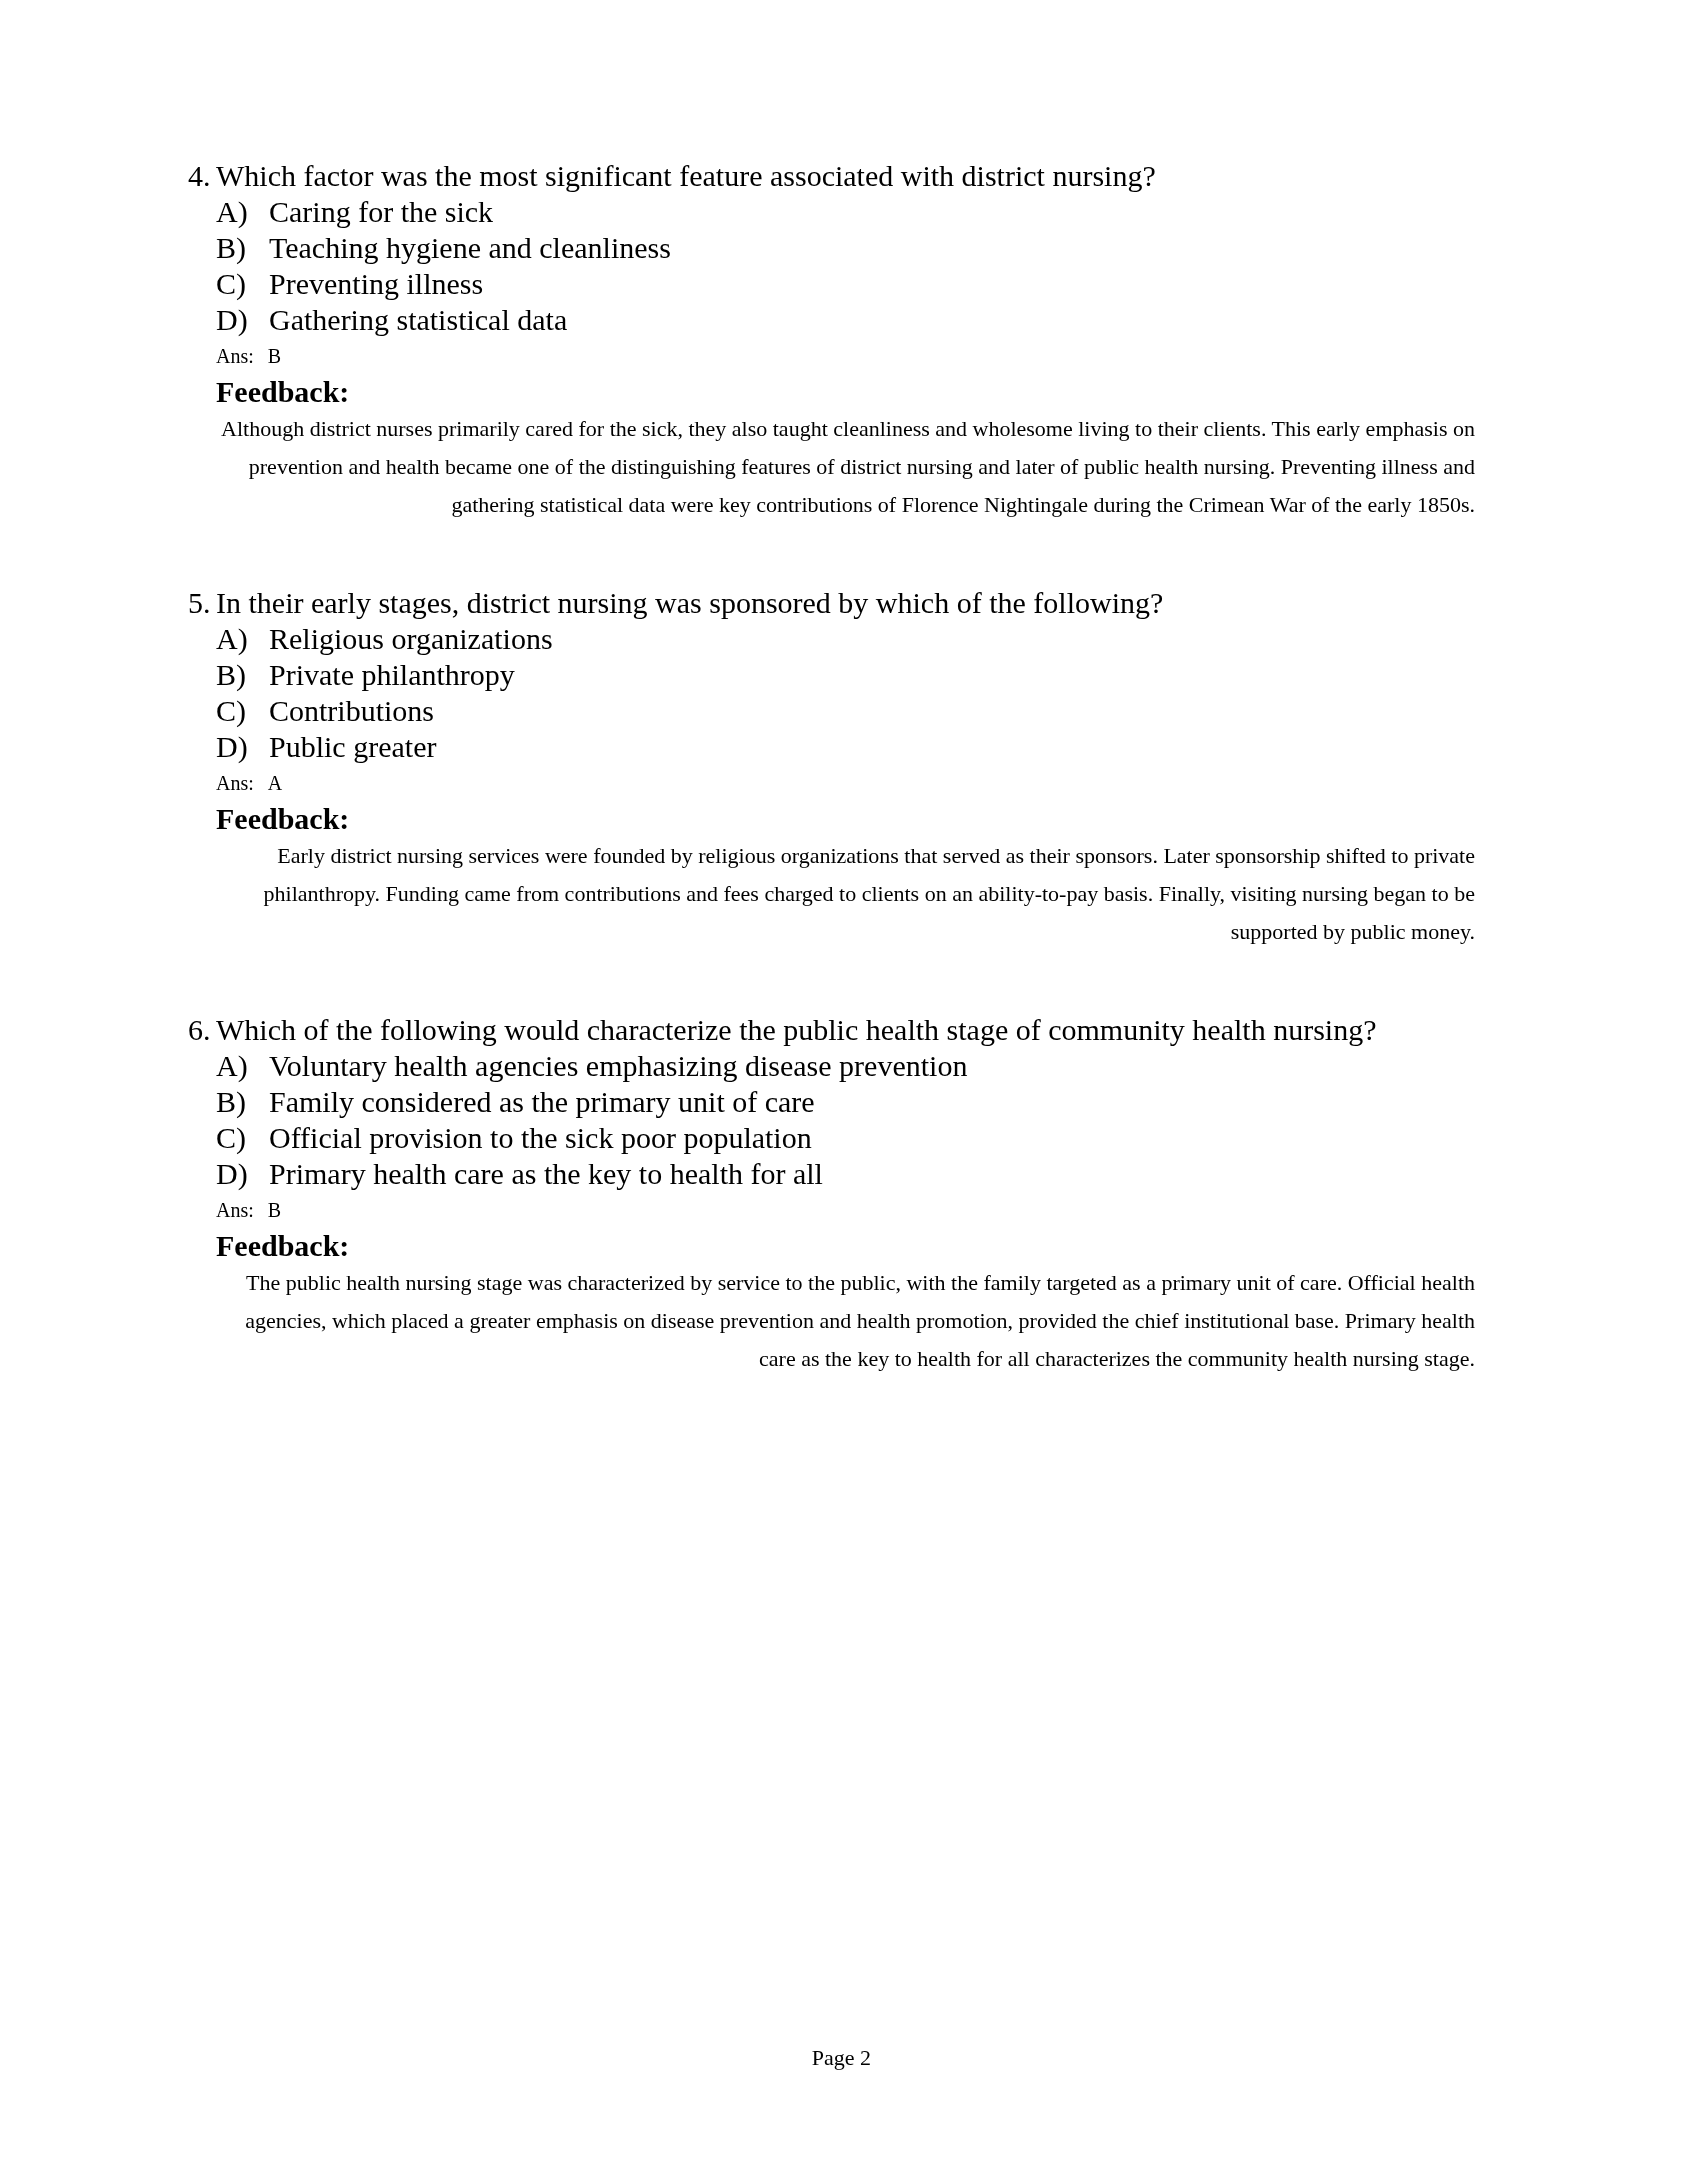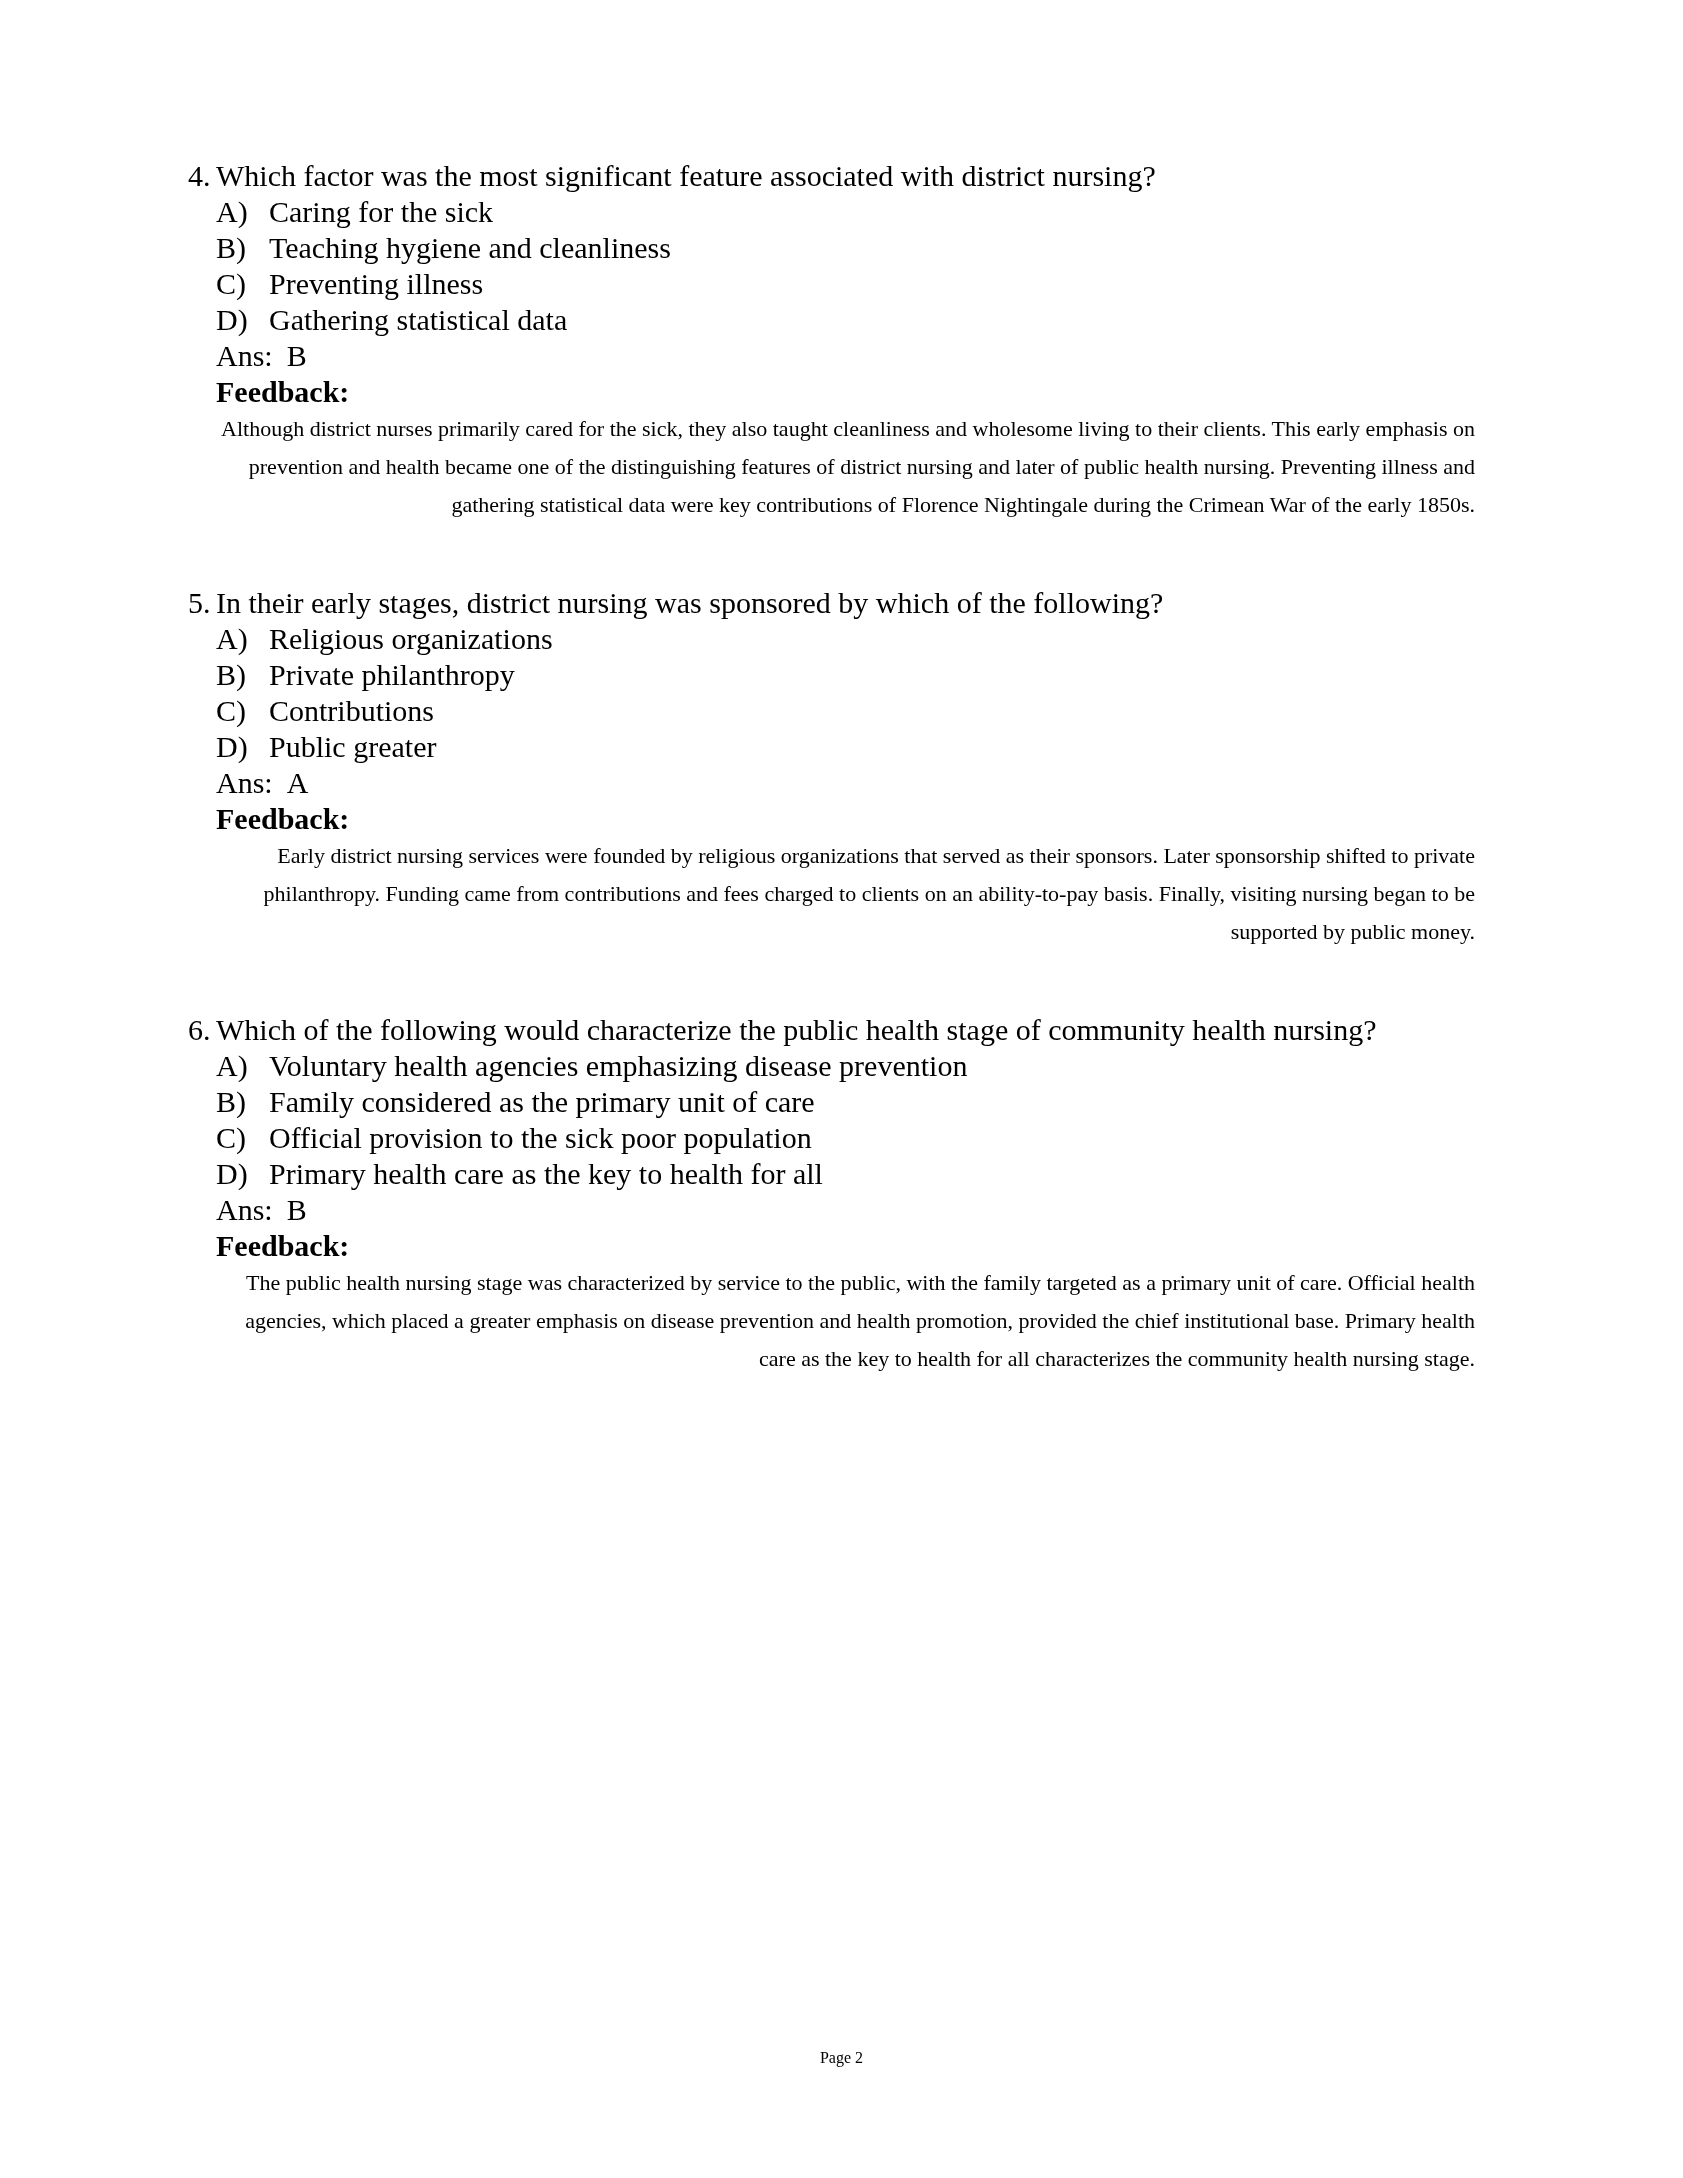--- a/index.html
+++ b/index.html
@@ -68,21 +68,21 @@
   .option-letter {
     width: 53px;
     flex: 0 0 53px;
   }
   .option-text {
     flex: 1 1 auto;
   }
 
   .ans-row {
     padding-left: 28px;
-    font-size: 30px;
+    font-size: 20px;
     line-height: 36px;
     display: flex;
   }
   .ans-label {
     flex: 0 0 auto;
     margin-right: 14px;
   }
   .ans-value {
     flex: 0 0 auto;
   }
@@ -101,21 +101,21 @@
     text-align: right;
   }
 
   
   .footer {
     position: absolute;
     left: 0;
     top: 2044px;
     width: 1683px;
     text-align: center;
-    font-size: 16px;
+    font-size: 22px;
     line-height: 28px;
   }
 </style>
 </head>
 <body>
 
 <div class="page">
 
   <div class="content">
 

